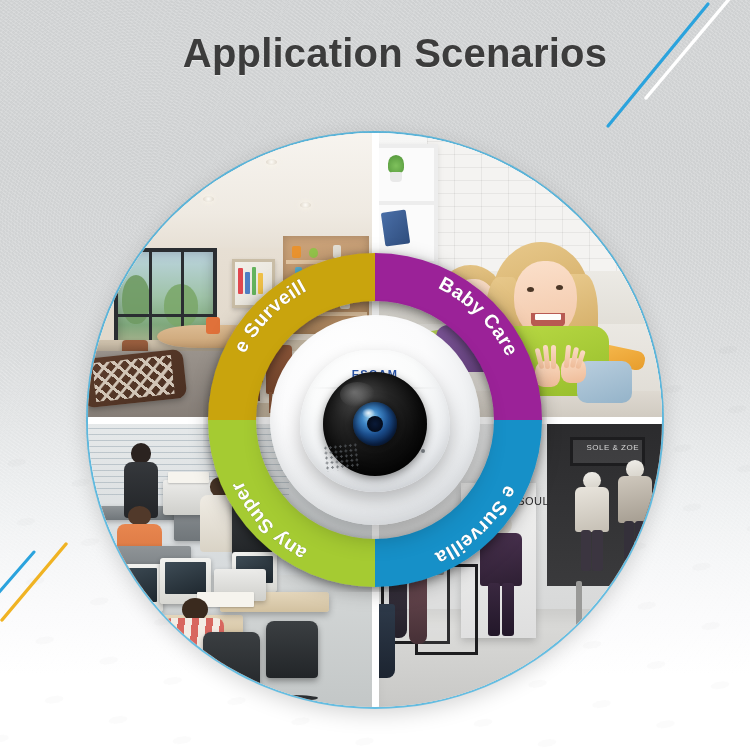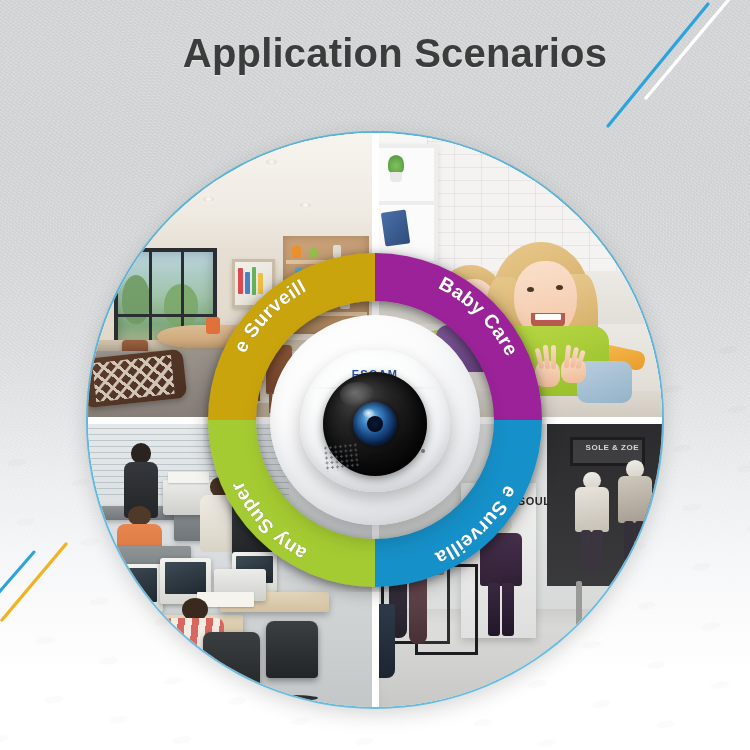--- a/index.html
+++ b/index.html
@@ -233,21 +233,21 @@
   
   .st-bg   { position:absolute; inset:0; background:linear-gradient(180deg,#e9eaea 0%,#dcdddd 50%,#cfd0d0 100%); }
   .st-dark { position:absolute; right:0; top:0; width:40%; height:58%;
             background:linear-gradient(180deg,#2b2b2d,#3a3a3c); }
   .st-floor{ position:absolute; left:0; right:0; bottom:0; height:34%;
             background:linear-gradient(180deg,#dcdcda,#c8c8c6);
             box-shadow:inset 0 8px 14px rgba(0,0,0,.08); }
   .st-panel{ position:absolute; background:linear-gradient(180deg,#f2f2f1,#dedede);
             box-shadow:0 3px 8px rgba(0,0,0,.2); }
   .st-frame{ position:absolute; border:3px solid #1d1d1f; background:rgba(255,255,255,.08); }
-  .st-sign { position:absolute; color:#2a2a2c; font-weight:bold; letter-spacing:.5px;
+  .st-sign { position:absolute; color:#2a2a2c; font-weight:normal; letter-spacing:.5px;
             white-space:nowrap; }
   .st-mannequin{ position:absolute; }
   .m-head { position:absolute; border-radius:50%;
             background:linear-gradient(170deg,#f0eee9,#d6d2c9); }
   .m-body { position:absolute; border-radius:6px 6px 3px 3px; }
   .m-legs { position:absolute; border-radius:3px; }
   .st-rack { position:absolute; background:#9a9a98; border-radius:2px; }
   .st-cloth{ position:absolute; border-radius:3px 3px 8px 8px; }
 
   

